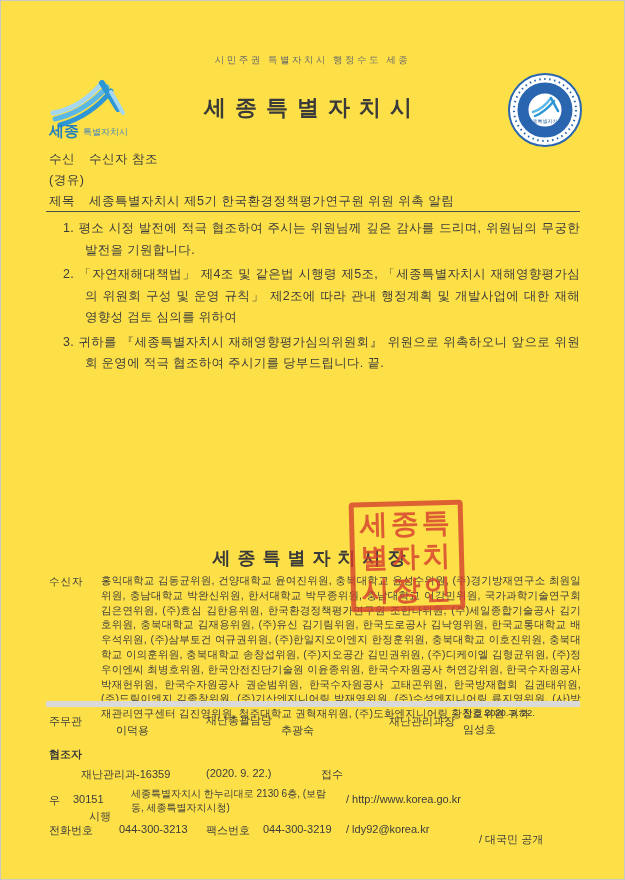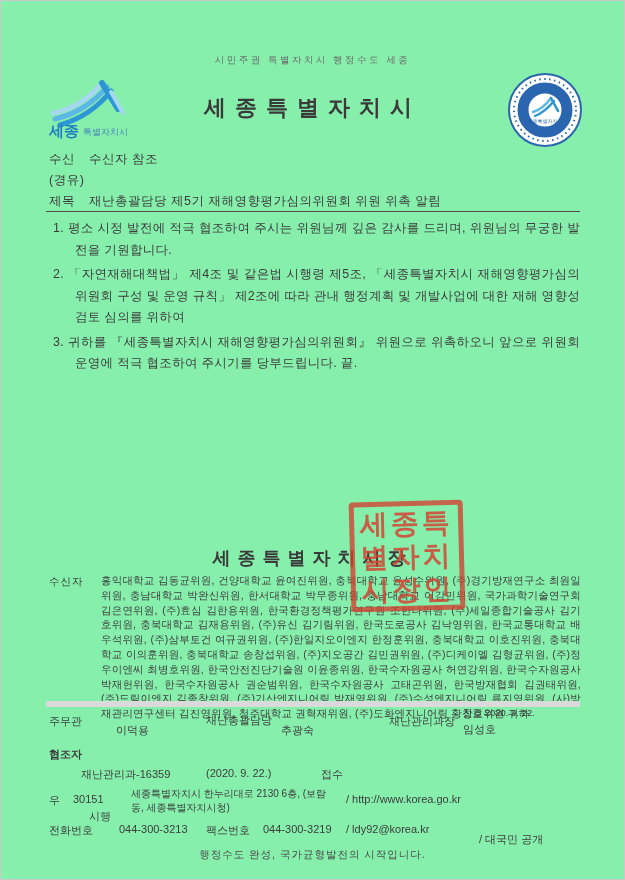--- a/index.html
+++ b/index.html
@@ -1,30 +1,30 @@
 <!DOCTYPE html>
 <html><head>
 <meta charset="utf-8">
 <style>
   html,body{margin:0;padding:0;background:#eceff1;}
   .page{
-    position:relative;width:625px;height:880px;background:#86efac;
+    position:relative;width:625px;height:880px;background:#fde047;
     border:1px solid #c9c9c9;box-sizing:border-box;overflow:hidden;
     font-family:"Liberation Sans","DejaVu Sans",sans-serif;color:#3c3c3c;
   }
   .abs{position:absolute;}
   .slogan{top:53px;left:0;right:0;text-align:center;font-size:9.5px;letter-spacing:2.5px;color:#6b6b6b;}
   .org-title{top:92px;left:0;right:0;text-align:center;font-size:22px;font-weight:bold;letter-spacing:9px;color:#3a3a3a;}
   .logo{left:46px;top:74px;width:104px;height:66px;}
   .emblem{right:40px;top:70px;width:78px;height:78px;}
   .meta-line{left:48px;font-size:12.5px;letter-spacing:.5px;color:#3c3c3c;white-space:nowrap;}
   .meta-label{margin-right:14px;}
   .subject-divider{left:45px;right:44px;top:210px;border-top:1.5px solid #4e4e4e;height:0;}
   .body-text{left:46px;right:44px;top:217px;font-size:12.5px;line-height:21.5px;text-align:justify;}
-  .body-text p{margin:0 0 3px 6px;padding-left:22px;text-indent:-22px;letter-spacing:.3px;}
+  .body-text p{margin:0 0 3px 16px;padding-left:22px;text-indent:-22px;letter-spacing:.3px;}
   .mayor-title{top:545px;left:0;right:0;text-align:center;font-size:18px;font-weight:bold;letter-spacing:7px;color:#3a3a3a;}
   .stamp{
     left:349px;top:500px;width:104px;height:100px;
     border:5px solid rgba(213,62,46,.78);border-radius:4px;
     transform:rotate(-1.5deg);
     display:flex;flex-direction:column;justify-content:center;align-items:center;
     font-size:28px;line-height:33px;font-weight:bold;letter-spacing:3px;
     color:rgba(213,62,46,.82);background:rgba(255,255,255,0);
   }
   .recipients{left:48px;top:572px;width:532px;font-size:10.5px;line-height:14.8px;}
@@ -73,21 +73,21 @@
     </svg>
   </div>
 
   <div class="abs meta-line" style="top:150px;">
     <span class="meta-label">수신</span><span>수신자 참조</span>
   </div>
   <div class="abs meta-line" style="top:171px;">
     <span>(경유)</span>
   </div>
   <div class="abs meta-line" style="top:192px;">
-    <span class="meta-label">제목</span><span>재난총괄담당 제5기 재해영향평가심의위원회 위원 위촉 알림</span>
+    <span class="meta-label">제목</span><span>세종특별자치시 제5기 한국환경정책평가연구원 위원 위촉 알림</span>
   </div>
   <div class="abs subject-divider"></div>
 
   <div class="abs body-text">
     <p>1. 평소 시정 발전에 적극 협조하여 주시는 위원님께 깊은 감사를 드리며, 위원님의 무궁한 발전을 기원합니다.</p>
     <p>2. 「자연재해대책법」 제4조 및 같은법 시행령 제5조, 「세종특별자치시 재해영향평가심의 위원회 구성 및 운영 규칙」 제2조에 따라 관내 행정계획 및 개발사업에 대한 재해 영향성 검토 심의를 위하여</p>
     <p>3. 귀하를 『세종특별자치시 재해영향평가심의위원회』 위원으로 위촉하오니 앞으로 위원회 운영에 적극 협조하여 주시기를 당부드립니다.  끝.</p>
   </div>
 
   <div class="abs mayor-title">세종특별자치시장</div>
@@ -124,15 +124,14 @@
   <div class="abs addr" style="white-space:normal;">세종특별자치시  한누리대로 2130 6층, (보람동, 세종특별자치시청)</div>
   <div class="abs small" style="left:345px;top:792px;">/ http://www.korea.go.kr</div>
 
   <div class="abs small" style="left:48px;top:822px;">전화번호</div>
   <div class="abs small" style="left:118px;top:822px;">044-300-3213</div>
   <div class="abs small" style="left:205px;top:822px;">팩스번호</div>
   <div class="abs small" style="left:262px;top:822px;">044-300-3219</div>
   <div class="abs small" style="left:345px;top:822px;">/ ldy92@korea.kr</div>
   <div class="abs small" style="left:478px;top:822px;margin-top:9px;">/ 대국민 공개</div>
 
-  <div class="abs footer-slogan">행정수도 완성, 국가균형발전의 시작입니다.</div>
 
 </div>
 
 </body></html>

